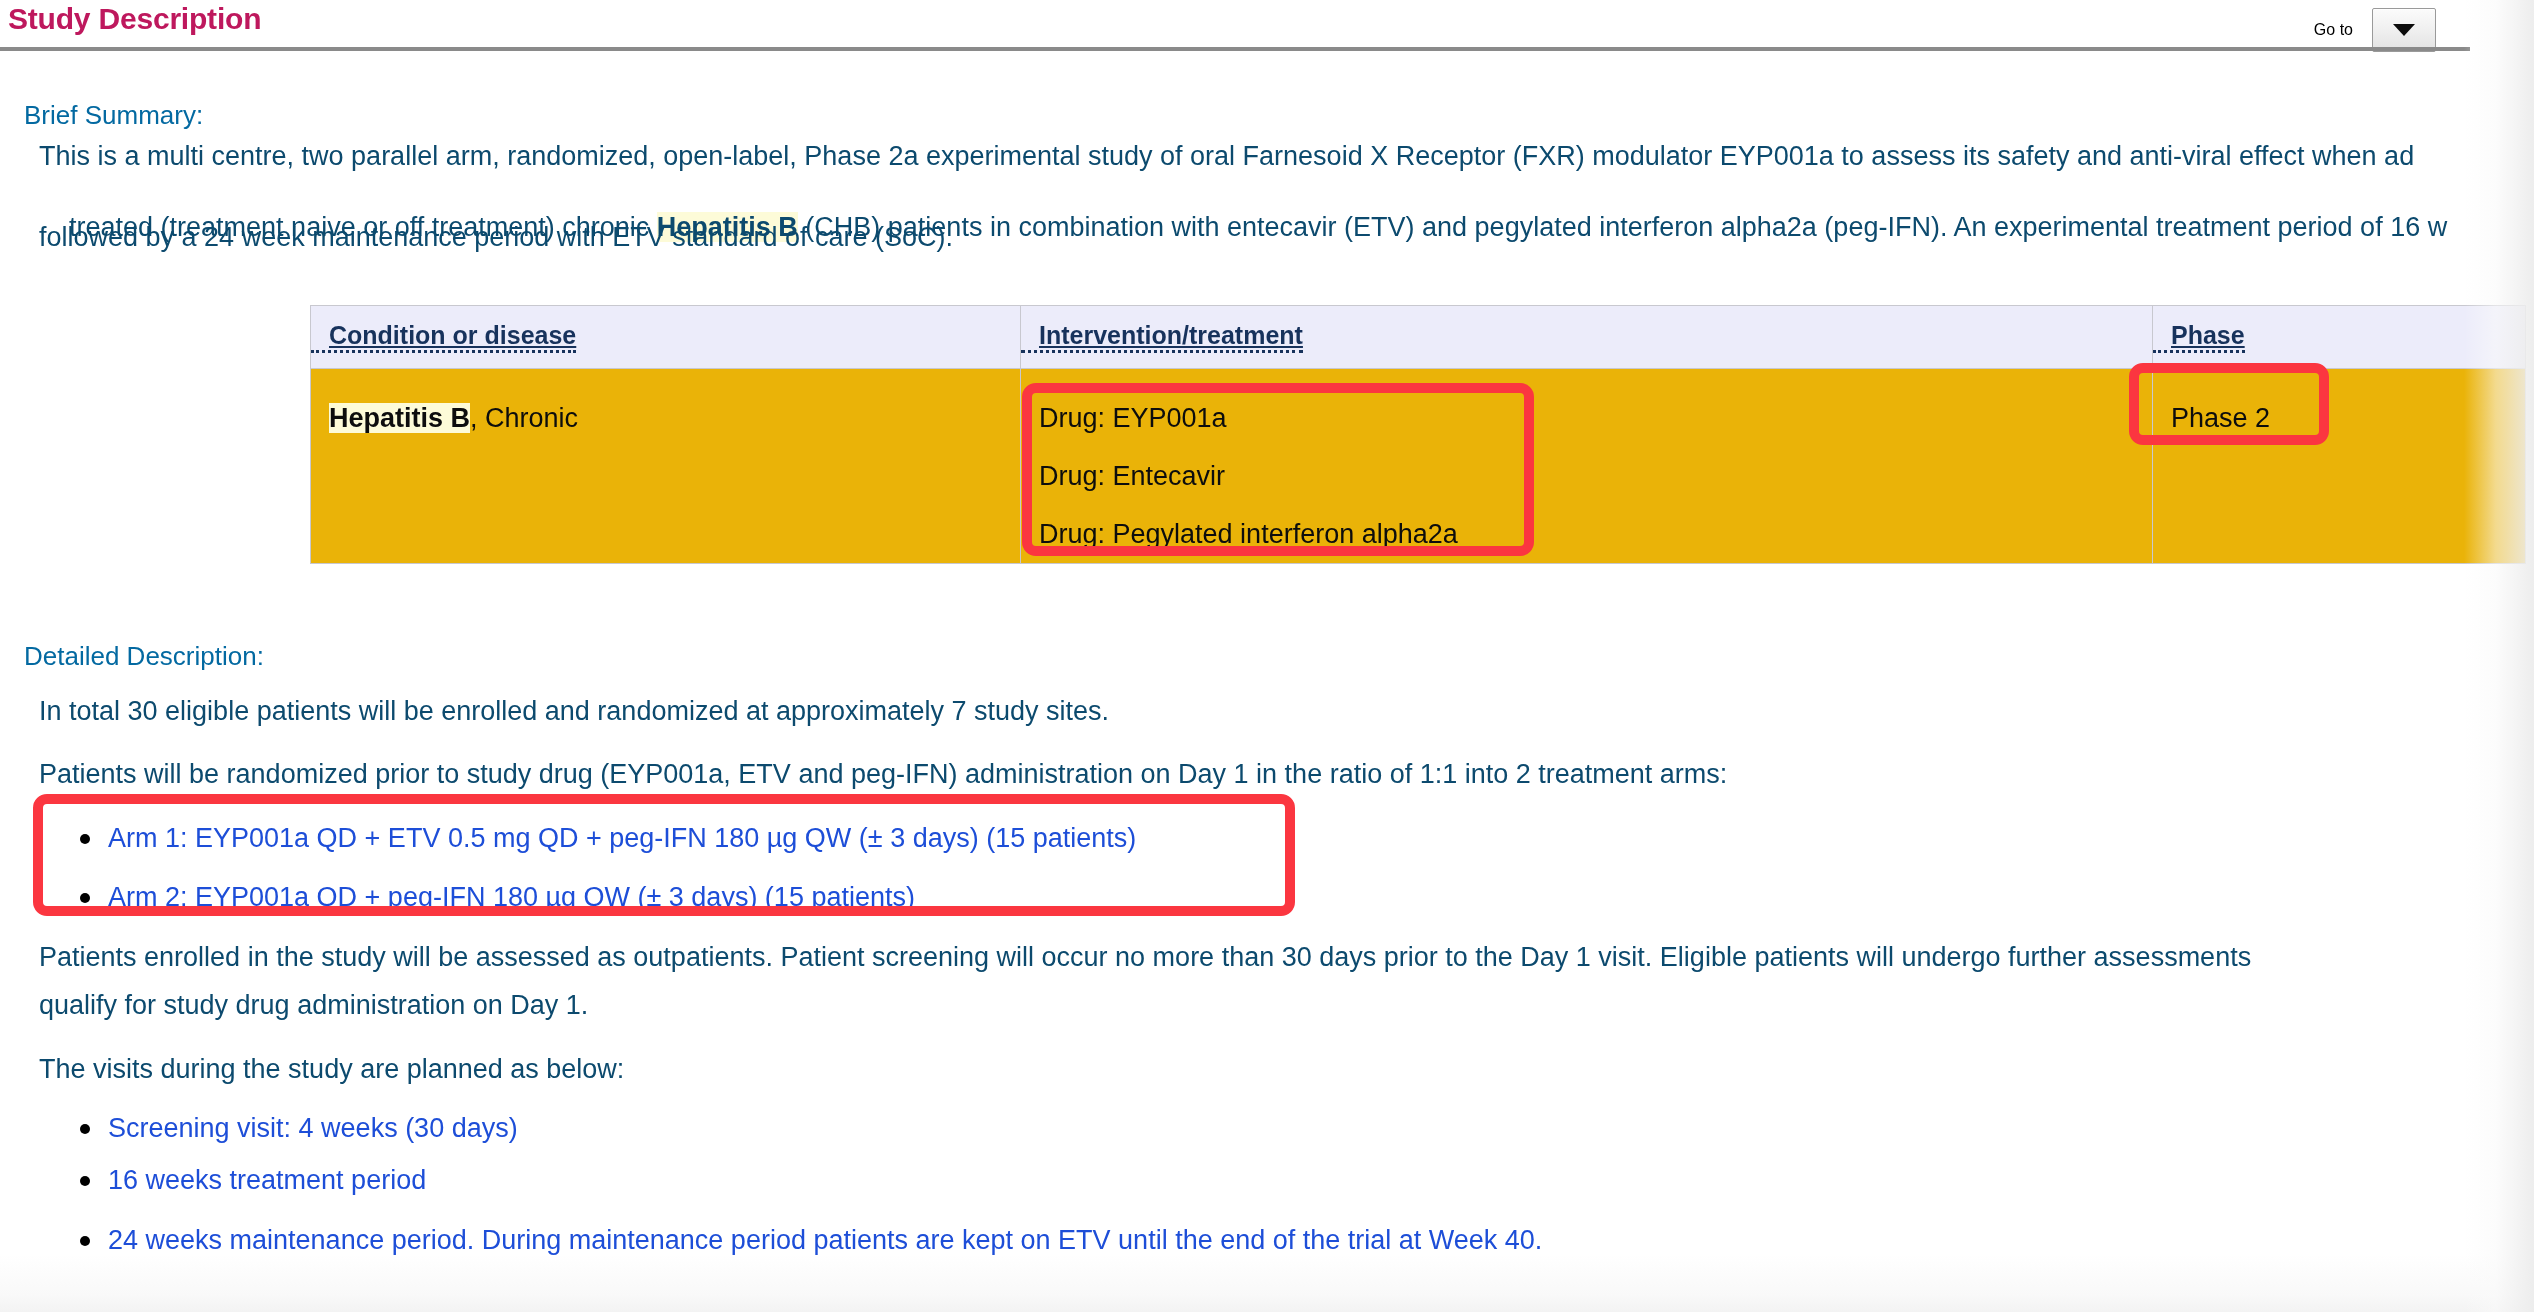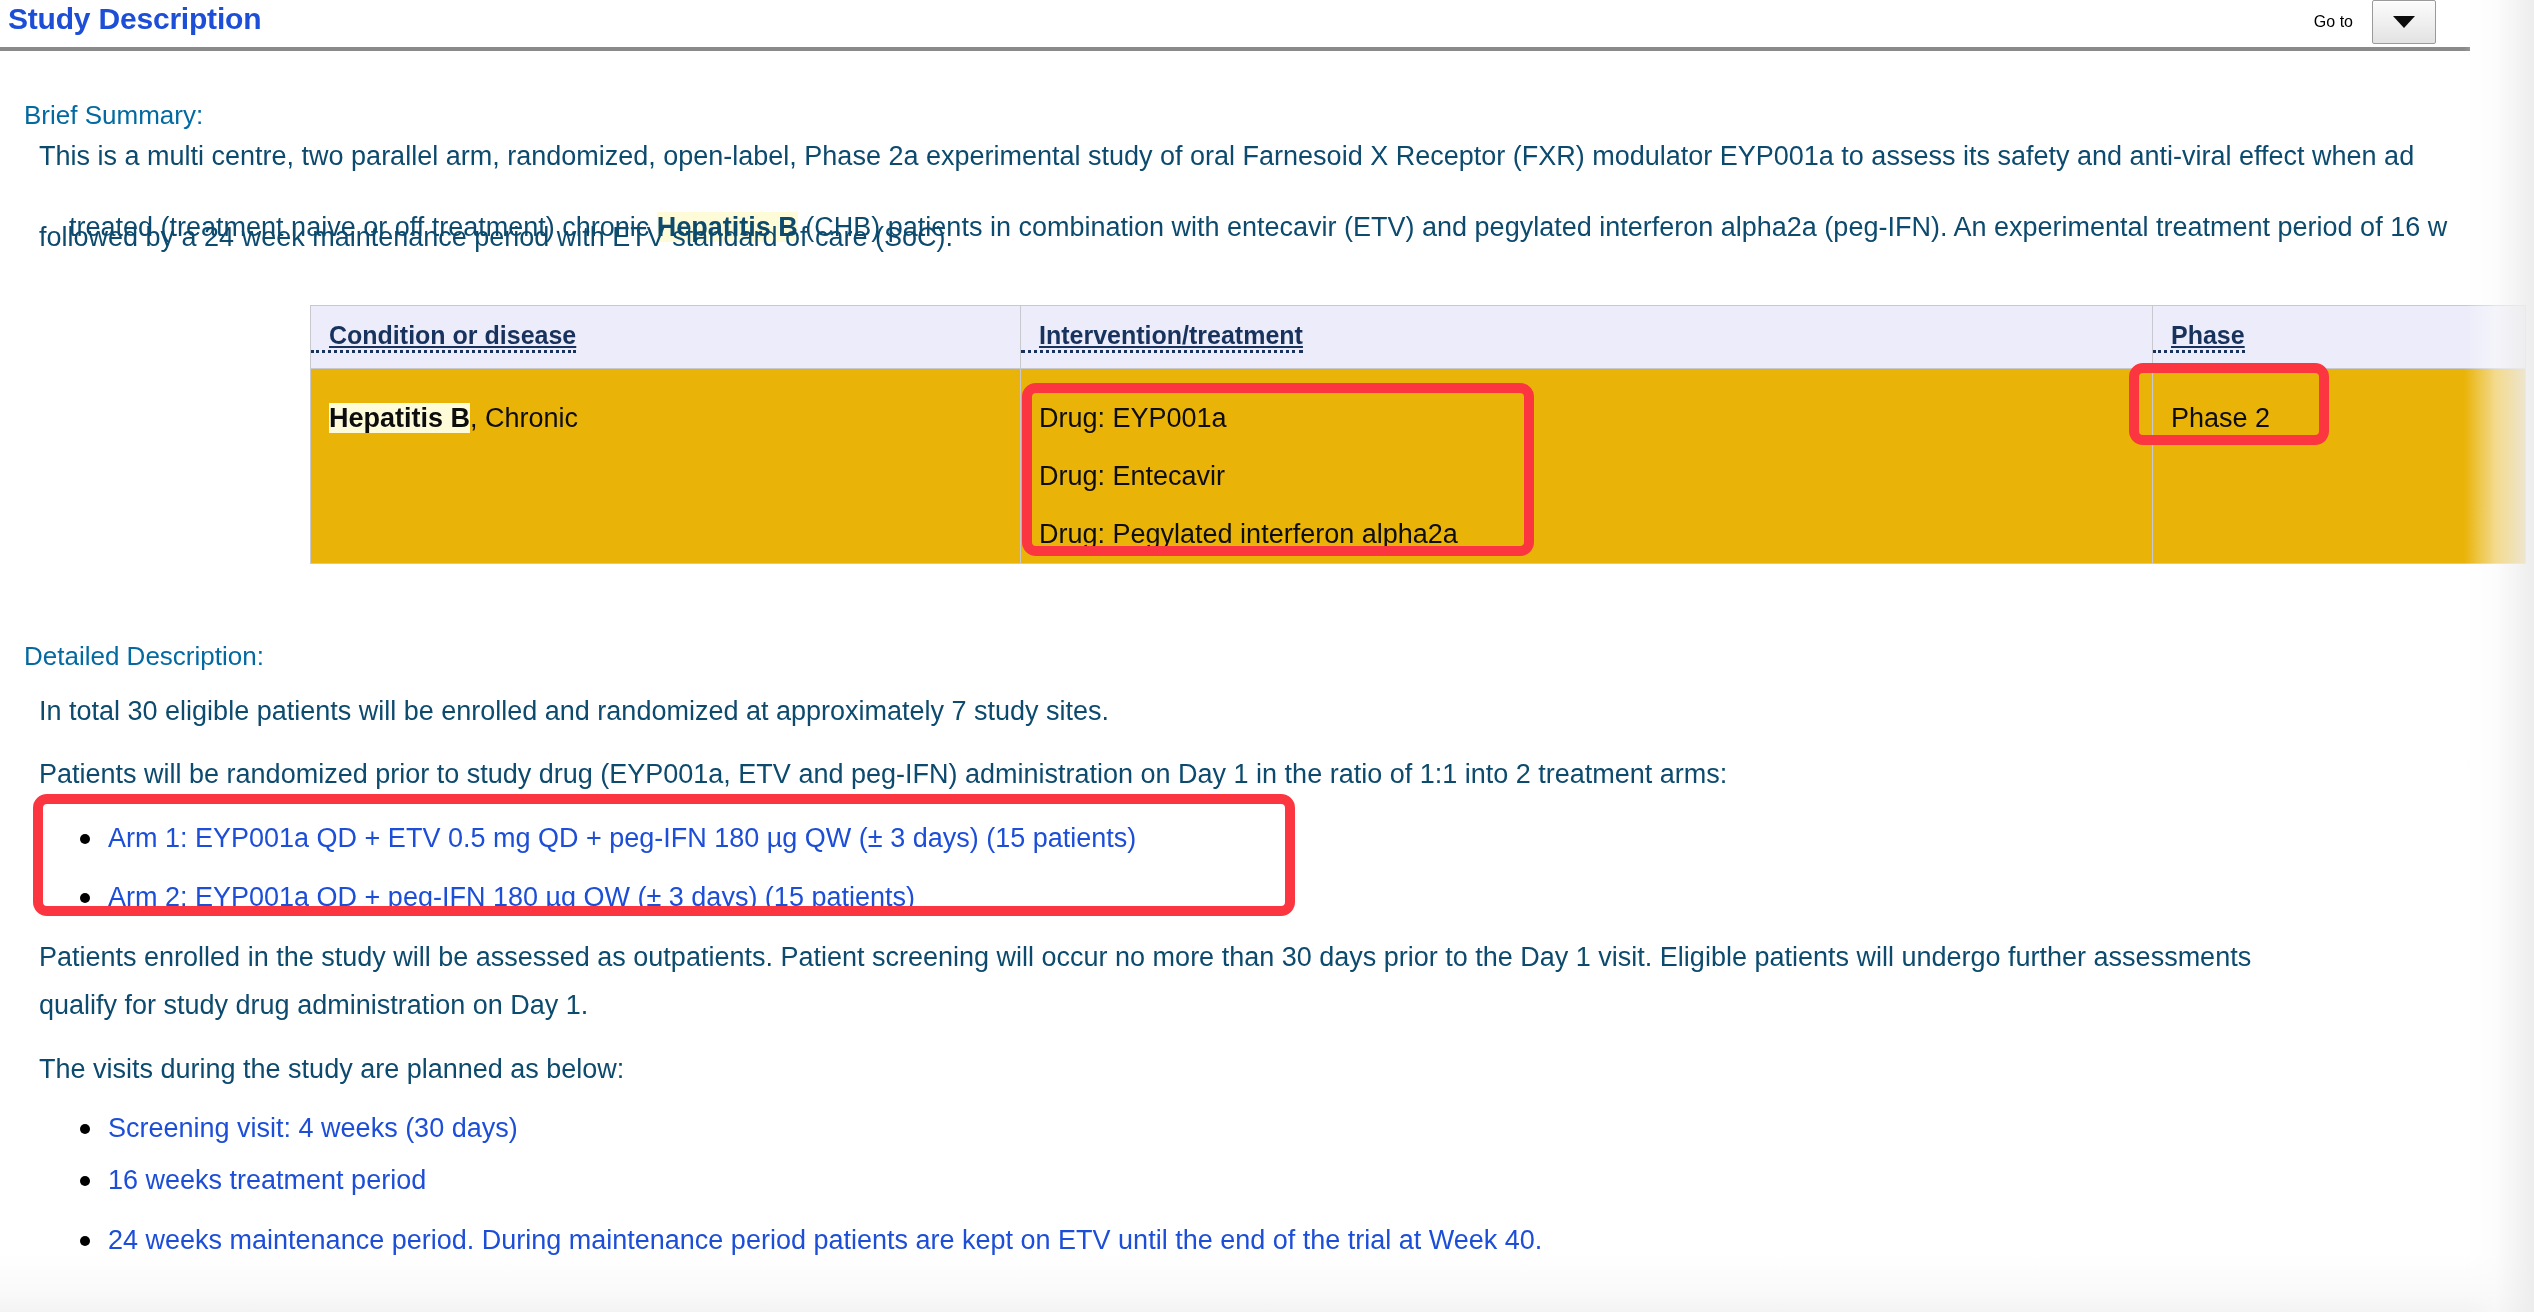--- a/index.html
+++ b/index.html
@@ -56,27 +56,27 @@
     width: 2534px;
     height: 50px;
   }
   #page-title {
     position: absolute;
     left: 8px;
     top: 2px;
     font-size: 30px;
     font-weight: bold;
     letter-spacing: -0.2px;
-    color: #1d4ed8;
+    color: #be185d;
     white-space: nowrap;
   }
   #goto-wrap {
     position: absolute;
     right: 98px;
-    top: 0;
+    top: 8px;
     display: flex;
     align-items: center;
     gap: 19px;
   }
   #goto-button {
     width: 62px;
     height: 42px;
     border: 1px solid #9a9a9a;
     border-radius: 2px;
     background: linear-gradient(to bottom, #fbfbfb 0%, #f0f0f0 50%, #e2e2e2 100%);

